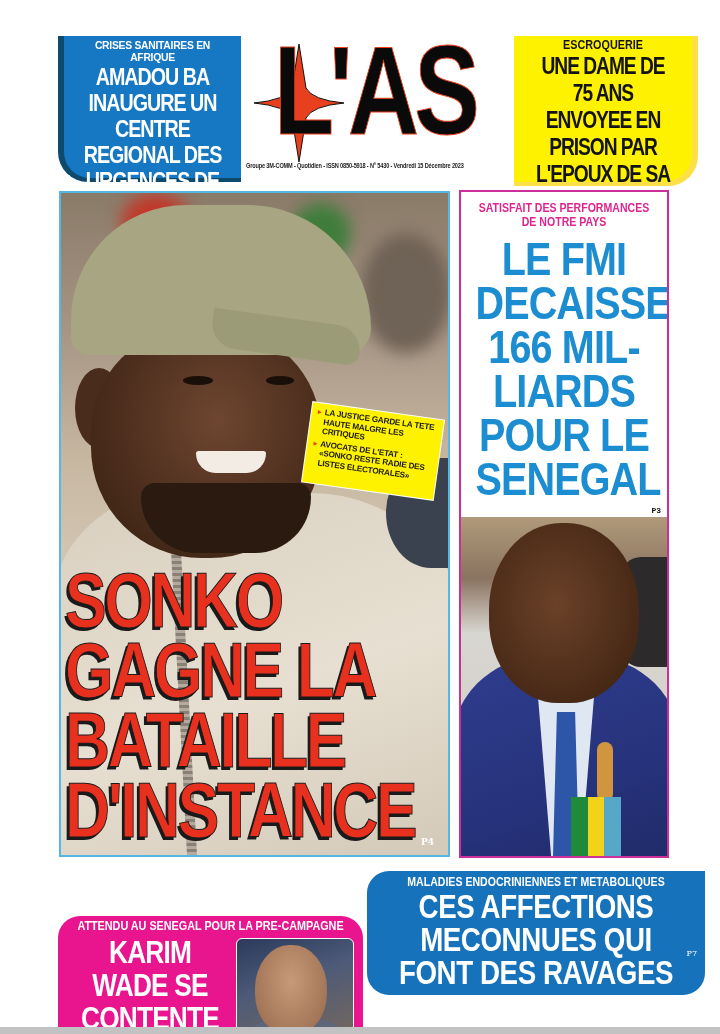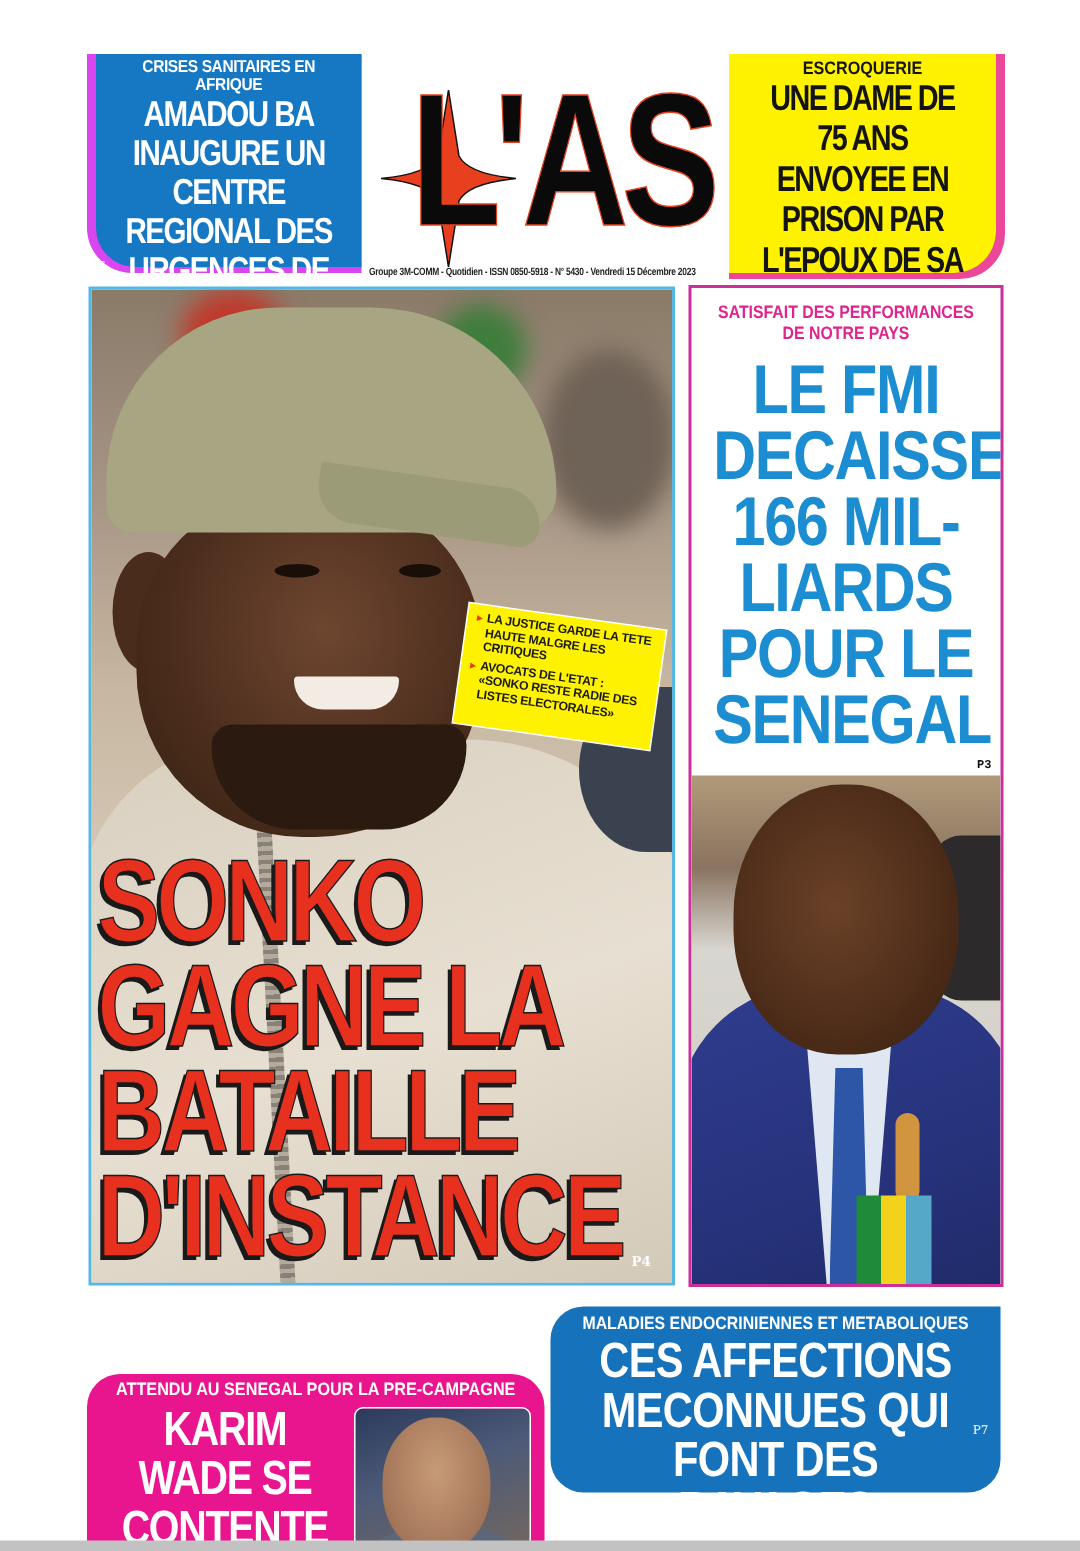--- a/index.html
+++ b/index.html
@@ -2,45 +2,45 @@
 <html><head>
 <meta charset="utf-8">
 <style>
   * { box-sizing: border-box; margin: 0; padding: 0; }
   html, body { width: 720px; height: 1034px; background: #ffffff; overflow: hidden; }
   body { position: relative; font-family: "Liberation Sans", "DejaVu Sans", sans-serif; }
 
   
   #teaser-left {
     position: absolute; left: 58px; top: 36px; width: 183px; height: 146px;
-    background: #d946ef; border-bottom-left-radius: 30px;
+    background: #0c4a6e; border-bottom-left-radius: 30px;
   }
   #teaser-left .panel {
     position: absolute; left: 6px; top: 0; right: 0; bottom: 4px;
     background: #1677c2; border-bottom-left-radius: 26px;
     color: #fff; text-align: center; padding-top: 3px;
   }
   #teaser-left .kicker { font-size: 11.5px; font-weight: 700; letter-spacing: -0.3px; transform: scaleX(0.9); }
   #teaser-left .headline { font-size: 24px; line-height: 26px; font-weight: 700; letter-spacing: -1.2px; transform: scaleX(0.82); transform-origin: center; margin-top: 1px; }
   #teaser-left .page { position: absolute; left: 2px; bottom: 0px; font-size: 8px; font-weight: 400; color: #fff; font-family: "DejaVu Serif", serif; }
 
   
-  #masthead { position: absolute; left: 246px; top: 50px; width: 238px; height: 150px; }
+  #masthead { position: absolute; left: 246px; top: 34px; width: 238px; height: 150px; }
   #logo-diamond { position: absolute; left: 8px; top: 10px; width: 90px; height: 118px; }
   #logo-text {
     position: absolute; left: 28px; top: -6px; font-family: "Liberation Sans", sans-serif; font-weight: 900;
     font-size: 126px; letter-spacing: -6px; color: #0a0a0a; transform: scaleX(0.78) scaleY(1.0); transform-origin: left top;
     line-height: 1; -webkit-text-stroke: 1px #e8401f;
   }
   #masthead-line { position: absolute; left: 0; top: 128px; width: 240px; font-size: 7px; color: #222; white-space: nowrap; letter-spacing: -0.2px; font-weight: 700; transform: scaleX(0.8); transform-origin: left; }
 
   
   #teaser-right {
-    position: absolute; left: 486px; top: 36px; width: 184px; height: 150px;
-    background: #ec4899; border-bottom-right-radius: 30px;
+    position: absolute; left: 514px; top: 36px; width: 184px; height: 150px;
+    background: #fde047; border-bottom-right-radius: 30px;
   }
   #teaser-right .panel {
     position: absolute; left: 0; top: 0; right: 6px; bottom: 4px; background: #fff200;
     border-bottom-right-radius: 28px; text-align: center; color: #141414;
   }
   #teaser-right .kicker { font-size: 12px; font-weight: 700; margin-top: 2px; transform: scaleX(0.9); }
   #teaser-right .headline { font-size: 24px; line-height: 27px; font-weight: 700; letter-spacing: -1.3px; transform: scaleX(0.8); margin-top: 0; }
 
   
   #main-story {
@@ -100,21 +100,21 @@
   #karim-story { position: absolute; left: 58px; top: 872px; width: 305px; height: 124px; background: #e8158e; border-top-left-radius: 22px; border-top-right-radius: 22px; margin-top: 44px; }
   #karim-kicker { position: absolute; left: 0; top: 3px; width: 100%; text-align: center; color: #fff; font-size: 12px; font-weight: 700; transform: scaleX(0.9); }
   #karim-headline { position: absolute; left: 6px; top: 20px; width: 172px; color: #fff; font-size: 32px; line-height: 33px; font-weight: 900; text-align: center; letter-spacing: -1px; transform: scaleX(0.82); transform-origin: center top; }
   #karim-page { position: absolute; left: 160px; top: 110px; color: #fff; font-size: 8px; font-family: "DejaVu Serif", serif; }
   #karim-photo { position: absolute; left: 178px; top: 22px; width: 118px; height: 112px; border: 1px solid #fff; border-radius: 6px 6px 0 0; background: linear-gradient(160deg, #2b3a5c 0%, #4d5a78 40%, #7a6a5a 100%); overflow: hidden; }
   #karim-head { position: absolute; left: 18px; top: 6px; width: 72px; height: 90px; background: radial-gradient(ellipse at 50% 40%, #c79a77 0%, #a5775a 70%, #845a44 100%); border-radius: 48% 48% 46% 46%; }
   #karim-suit { position: absolute; left: 0; top: 80px; width: 118px; height: 40px; background: #5d6678; border-radius: 40px 40px 0 0; }
   #karim-collar { position: absolute; left: 40px; top: 88px; width: 30px; height: 30px; background: #e8e8ec; clip-path: polygon(0 0, 100% 0, 50% 100%); }
 
   
-  #maladies-story { position: absolute; left: 367px; top: 871px; width: 300px; height: 124px; background: #1672bb; border-radius: 22px 0 22px 22px; color: #fff; text-align: center; }
+  #maladies-story { position: absolute; left: 367px; top: 871px; width: 338px; height: 124px; background: #1672bb; border-radius: 22px 0 22px 22px; color: #fff; text-align: center; }
   #maladies-kicker { font-size: 12px; font-weight: 700; margin-top: 4px; transform: scaleX(0.88); }
   #maladies-headline { font-size: 33px; line-height: 33px; font-weight: 900; letter-spacing: -0.5px; transform: scaleX(0.84); margin-top: 1px; }
   #maladies-page { position: absolute; right: 8px; top: 78px; font-size: 8px; font-family: "DejaVu Serif", serif; }
 
   
   #bottom-bar { position: absolute; left: 0; top: 1027px; width: 720px; height: 7px; background: #c2c2c2; }
 </style>
 </head>
 <body>
 

